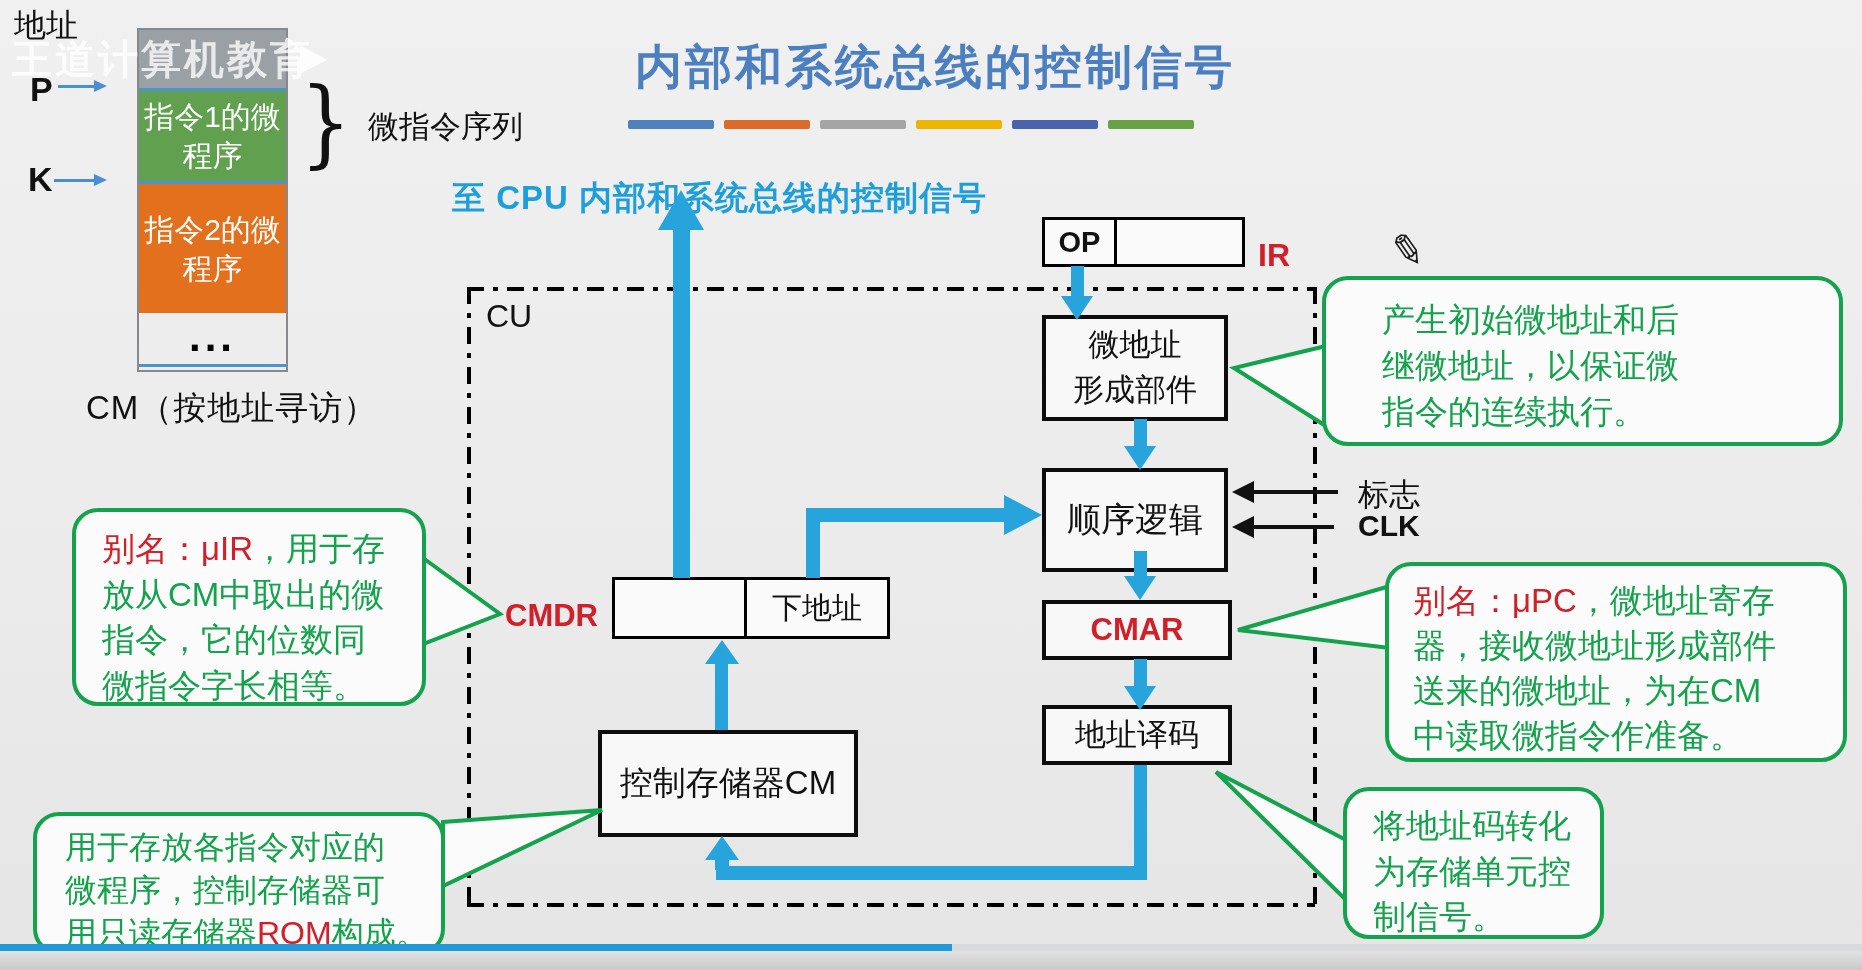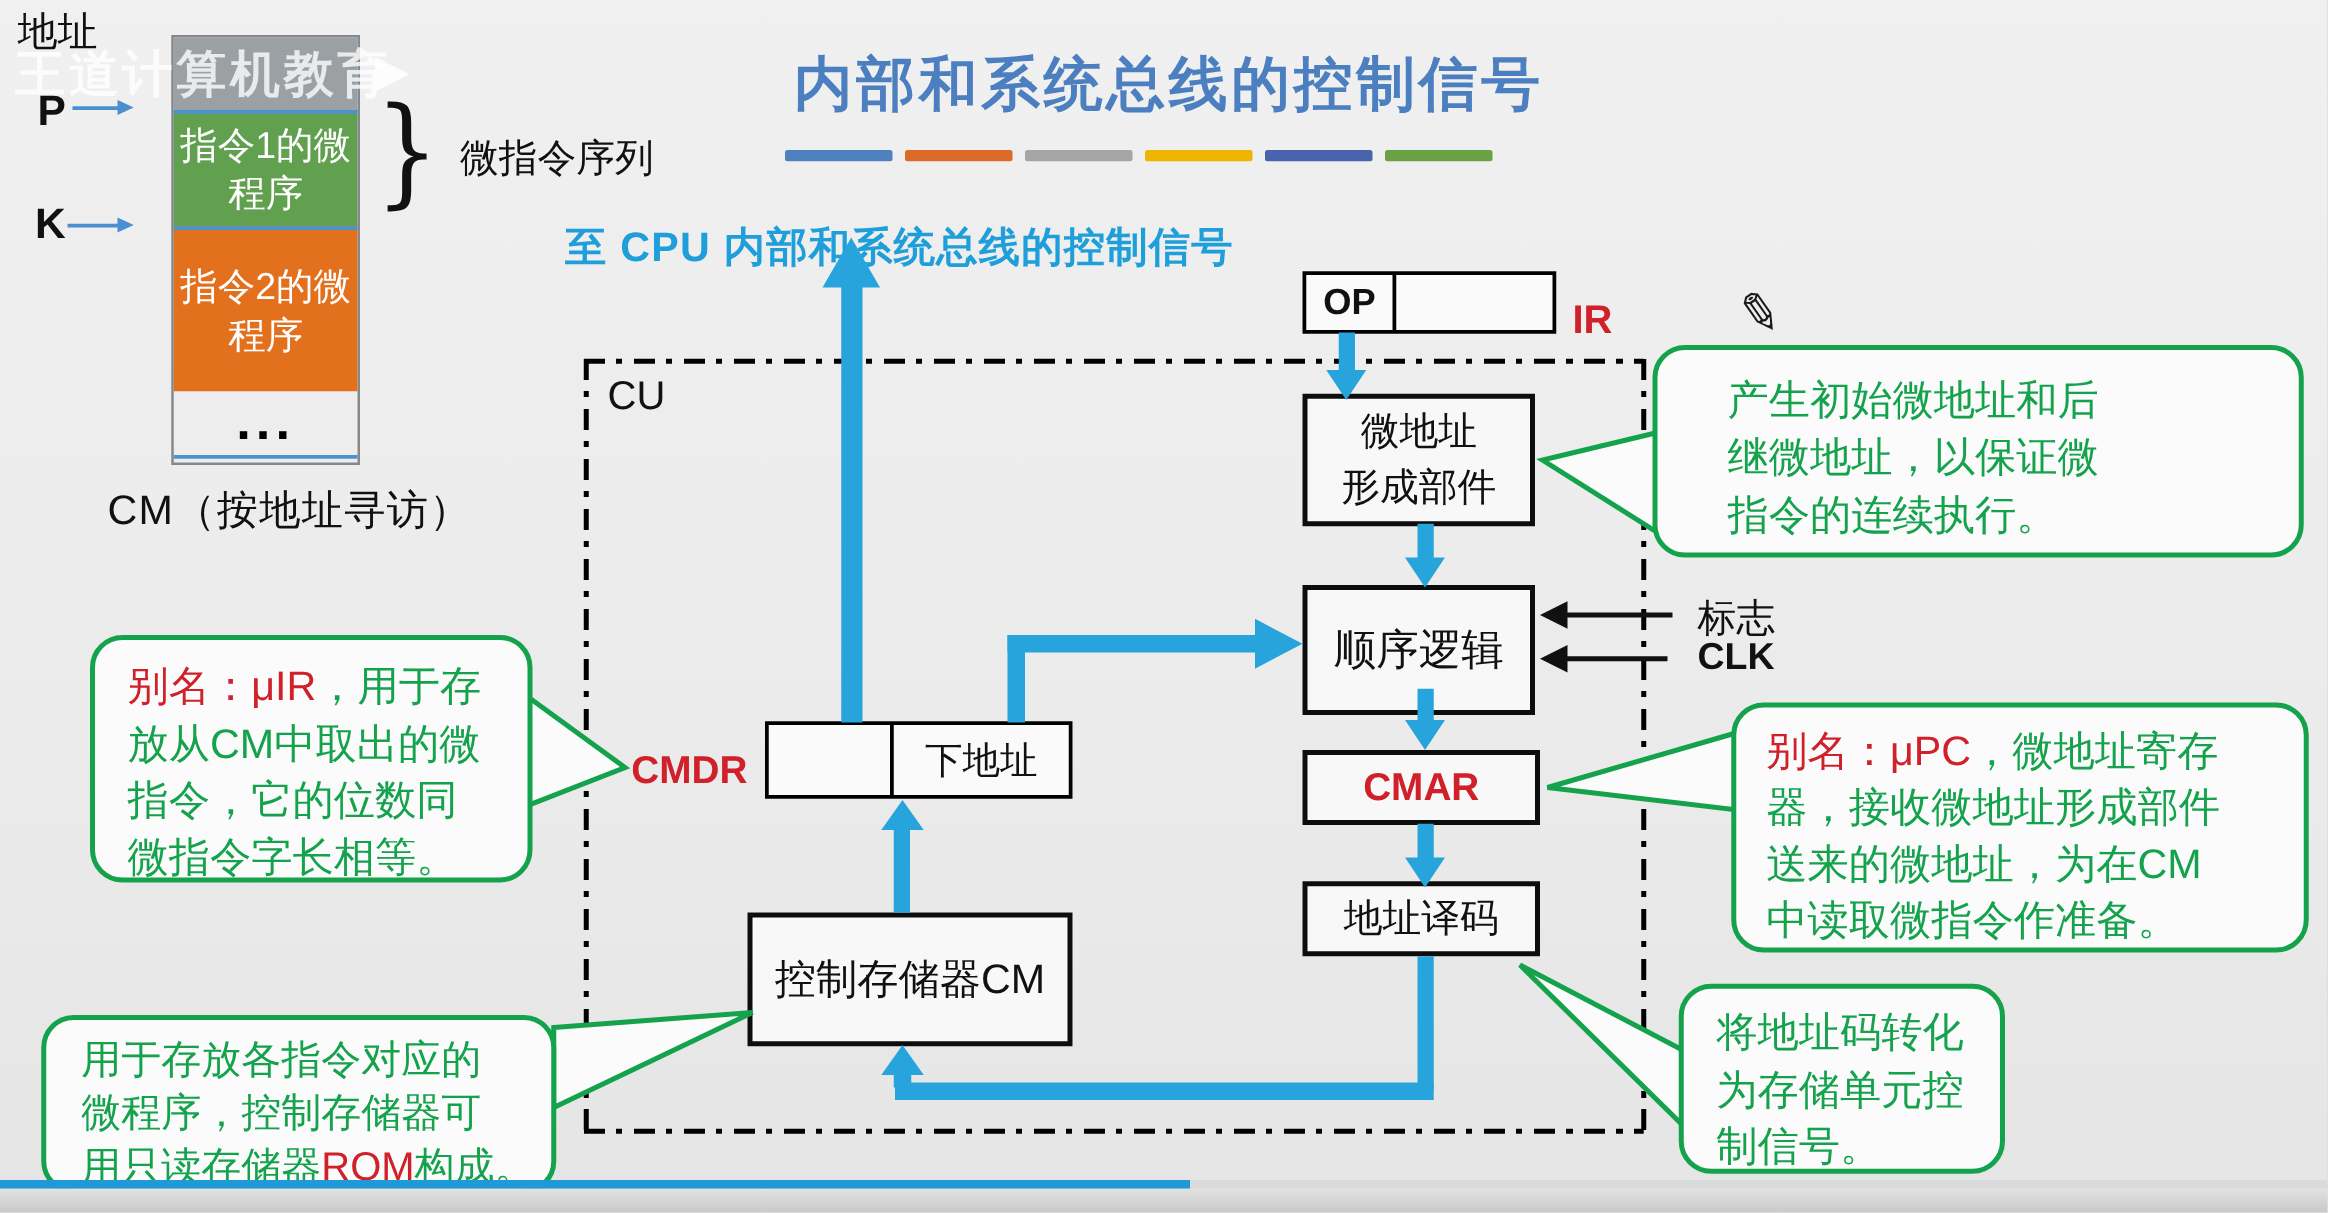--- a/index.html
+++ b/index.html
@@ -78,21 +78,21 @@
   </div>
   <div class="abs" style="left:1258px;top:222px;font-size:32px;font-weight:bold;color:var(--red);margin-top:15px;">IR</div>
 
   <div class="box pre" style="left:1042px;top:315px;width:186px;height:106px;font-size:31px;line-height:1.45;">微地址
 形成部件</div>
   <div class="box" style="left:1042px;top:468px;width:186px;height:104px;font-size:34px;">顺序逻辑</div>
   <div class="box" style="left:1042px;top:600px;width:190px;height:60px;font-size:31px;font-weight:bold;color:var(--red);">CMAR</div>
   <div class="box" style="left:1042px;top:705px;width:190px;height:60px;font-size:31px;">地址译码</div>
   <div class="box" style="left:598px;top:730px;width:260px;height:107px;font-size:33px;">控制存储器CM</div>
 
-  <div class="abs" style="left:612px;top:577px;width:246px;height:62px;box-sizing:border-box;border:3px solid #000;background:#fafafa;display:flex;">
+  <div class="abs" style="left:612px;top:577px;width:278px;height:62px;box-sizing:border-box;border:3px solid #000;background:#fafafa;display:flex;">
     <div style="flex:1;"></div>
     <div style="width:143px;box-sizing:border-box;border-left:3px solid #000;display:flex;align-items:center;justify-content:center;font-size:30px;">下地址</div>
   </div>
   <div class="abs" style="left:505px;top:598px;font-size:31px;font-weight:bold;color:var(--red);">CMDR</div>
 
   <div class="shaft" style="left:1071px;top:266px;width:13px;height:32px;"></div>
   <div class="ah" style="left:1061px;top:296px;border-left:16px solid transparent;border-right:16px solid transparent;border-top:24px solid var(--arrow-blue);"></div>
 
   <div class="shaft" style="left:1134px;top:419px;width:13px;height:29px;"></div>
   <div class="ah" style="left:1124px;top:446px;border-left:16px solid transparent;border-right:16px solid transparent;border-top:24px solid var(--arrow-blue);"></div>

